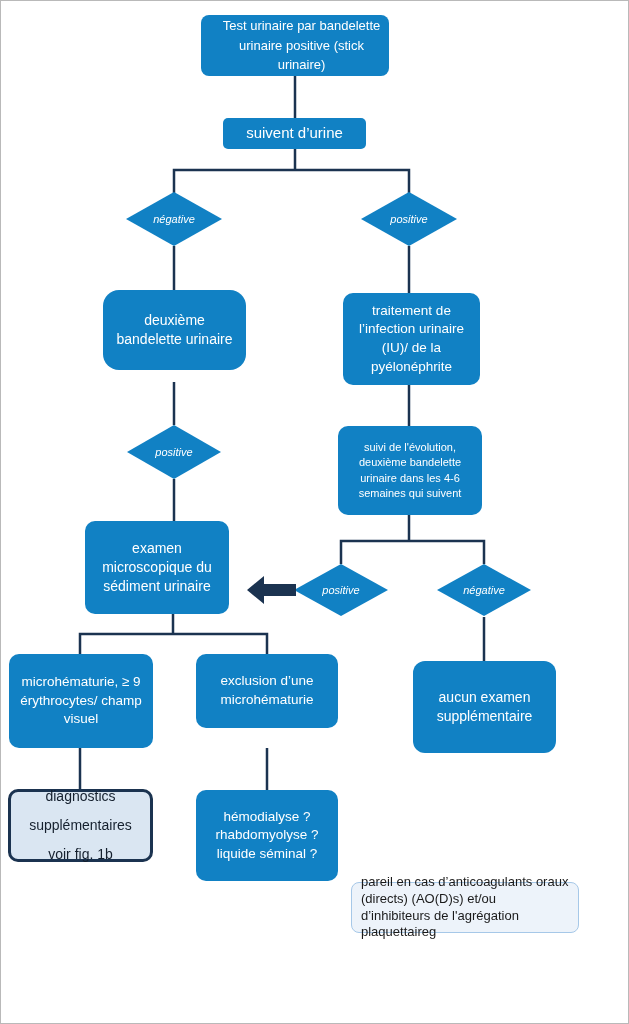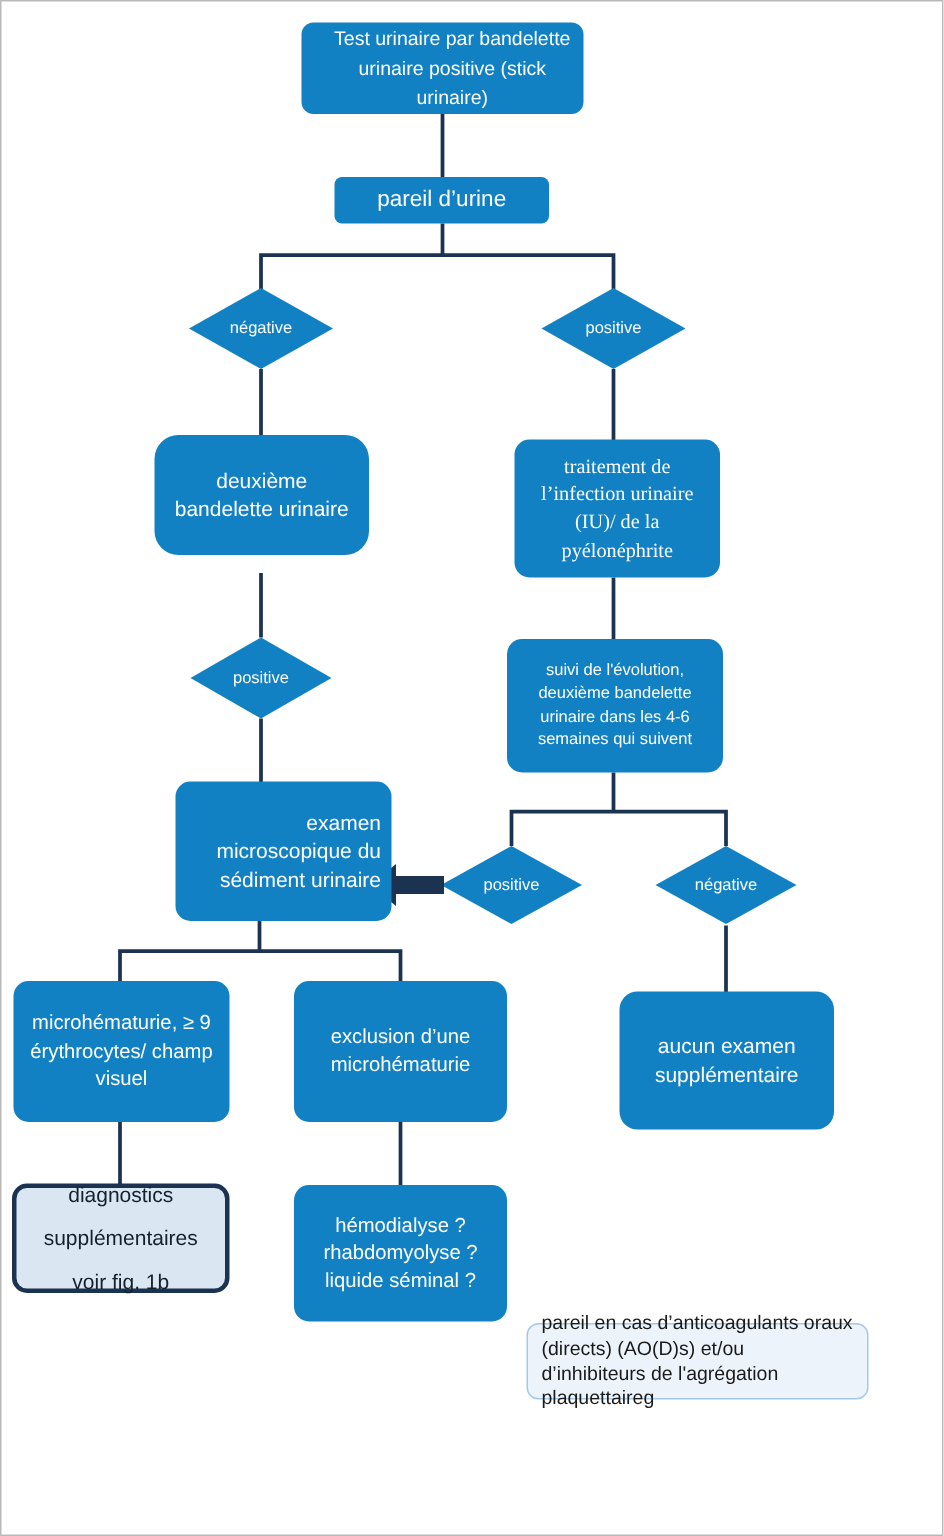--- a/index.html
+++ b/index.html
@@ -41,21 +41,21 @@
     color:var(--note-text,#1a1a1a);
     text-align:left;
     justify-content:flex-start;
     line-height:1.28;
     padding:4px 9px;
   }
   .dlabel{
     position:absolute;
     text-align:center;
     color:var(--node-text,#ffffff);
-    font-size:11px;line-height:14px;
+    font-size:11px;line-height:14px;font-style:italic;
   }
   .caption{
     position:absolute;
     color:var(--caption-text,#1a1a1a);
     font-size:15px;
   }
 </style>
 </head>
 <body>
 
@@ -79,33 +79,33 @@
     <polygon class="diamond" points="360,218 408,191 456,218 408,245"></polygon>
     <polygon class="diamond" points="126,451 173,424 220,451 173,478"></polygon>
     <polygon class="diamond" points="293,589 340,563 387,589 340,615"></polygon>
     <polygon class="diamond" points="436,589 483,563 530,589 483,615"></polygon>
 
     <polygon class="arrowshape" points="246,589 263,575 263,583 295,583 295,595 263,595 263,603"></polygon>
   </svg>
 
   <div class="node blue" style="left:200px;top:14px;width:188px;height:61px;border-radius:8px;font-size:13px;line-height:1.5;padding-left:20px;">Test urinaire par bandelette urinaire positive (stick urinaire)</div>
 
-  <div class="node blue" style="left:222px;top:117px;width:143px;height:31px;border-radius:5px;font-size:15px;">pareil d’urine</div>
+  <div class="node blue" style="left:222px;top:117px;width:143px;height:31px;border-radius:5px;font-size:15px;">suivent d’urine</div>
 
   <div class="node blue" style="left:102px;top:289px;width:143px;height:80px;border-radius:16px;font-size:14px;">deuxième bandelette urinaire</div>
 
-  <div class="node blue" style="left:342px;top:292px;width:137px;height:92px;border-radius:10px;font-size:13.5px;font-family:Liberation Serif, serif;">traitement de l’infection urinaire (IU)/ de la pyélonéphrite</div>
+  <div class="node blue" style="left:342px;top:292px;width:137px;height:92px;border-radius:10px;font-size:13.5px;">traitement de l’infection urinaire (IU)/ de la pyélonéphrite</div>
 
   <div class="node blue" style="left:337px;top:425px;width:144px;height:89px;border-radius:10px;font-size:11px;">suivi de l'évolution, deuxième bandelette urinaire dans les 4-6 semaines qui suivent</div>
 
-  <div class="node blue" style="left:116px;top:520px;width:144px;height:93px;border-radius:10px;font-size:14px;text-align:right;">examen microscopique du sédiment urinaire</div>
+  <div class="node blue" style="left:84px;top:520px;width:144px;height:93px;border-radius:10px;font-size:14px;">examen microscopique du sédiment urinaire</div>
 
   <div class="node blue" style="left:8px;top:653px;width:144px;height:94px;border-radius:10px;font-size:13.5px;">microhématurie, ≥ 9 érythrocytes/ champ visuel</div>
 
-  <div class="node blue" style="left:195px;top:653px;width:142px;height:94px;border-radius:10px;font-size:13.5px;">exclusion d’une microhématurie</div>
+  <div class="node blue" style="left:195px;top:653px;width:142px;height:74px;border-radius:10px;font-size:13.5px;">exclusion d’une microhématurie</div>
 
   <div class="node blue" style="left:412px;top:660px;width:143px;height:92px;border-radius:12px;font-size:14px;">aucun examen supplémentaire</div>
 
   <div class="node blue" style="left:195px;top:789px;width:142px;height:91px;border-radius:10px;font-size:13.5px;">hémodialyse ? rhabdomyolyse ? liquide séminal ?</div>
 
   <div class="node lightbox" style="left:7px;top:788px;width:145px;height:73px;border-radius:10px;font-size:14px;">diagnostics supplémentaires voir fig. 1b</div>
 
   <div class="node notebox" style="left:350px;top:881px;width:228px;height:51px;border-radius:8px;font-size:13px;">pareil en cas d’anticoagulants oraux (directs) (AO(D)s) et/ou d’inhibiteurs de l'agrégation plaquettaireg</div>
 
   <div class="dlabel" style="left:125px;top:211px;width:96px;">négative</div>

